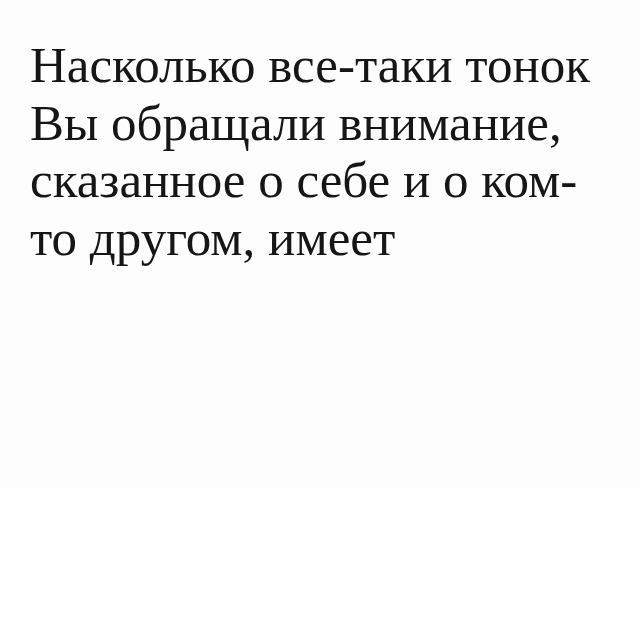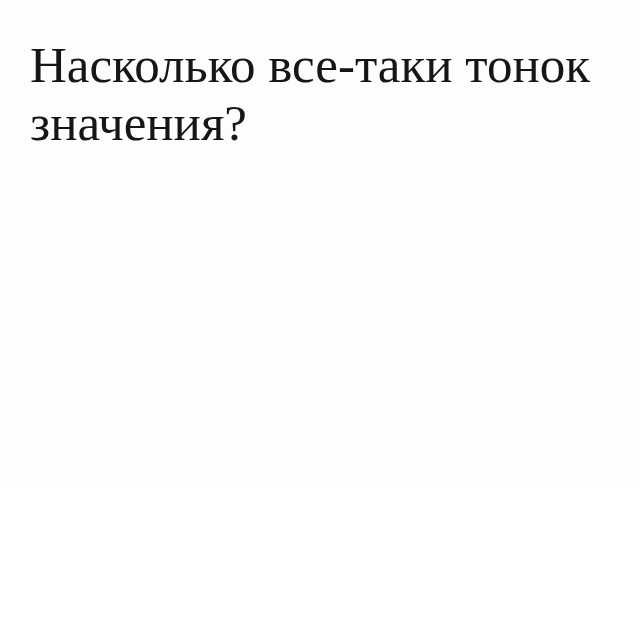--- a/index.html
+++ b/index.html
@@ -29,15 +29,17 @@
   .line {
     white-space: nowrap;
   }
 </style>
 </head>
 <body>
 
 <div class="page">
   <div class="text-block">
     <div class="line">Насколько все-таки тонок</div>
-    <div class="line">значения?</div>
+    <div class="line">Вы обращали внимание,</div>
+    <div class="line">сказанное о себе и о ком-</div>
+    <div class="line">то другом, имеет</div>
   </div>
 </div>
 
 </body></html>

